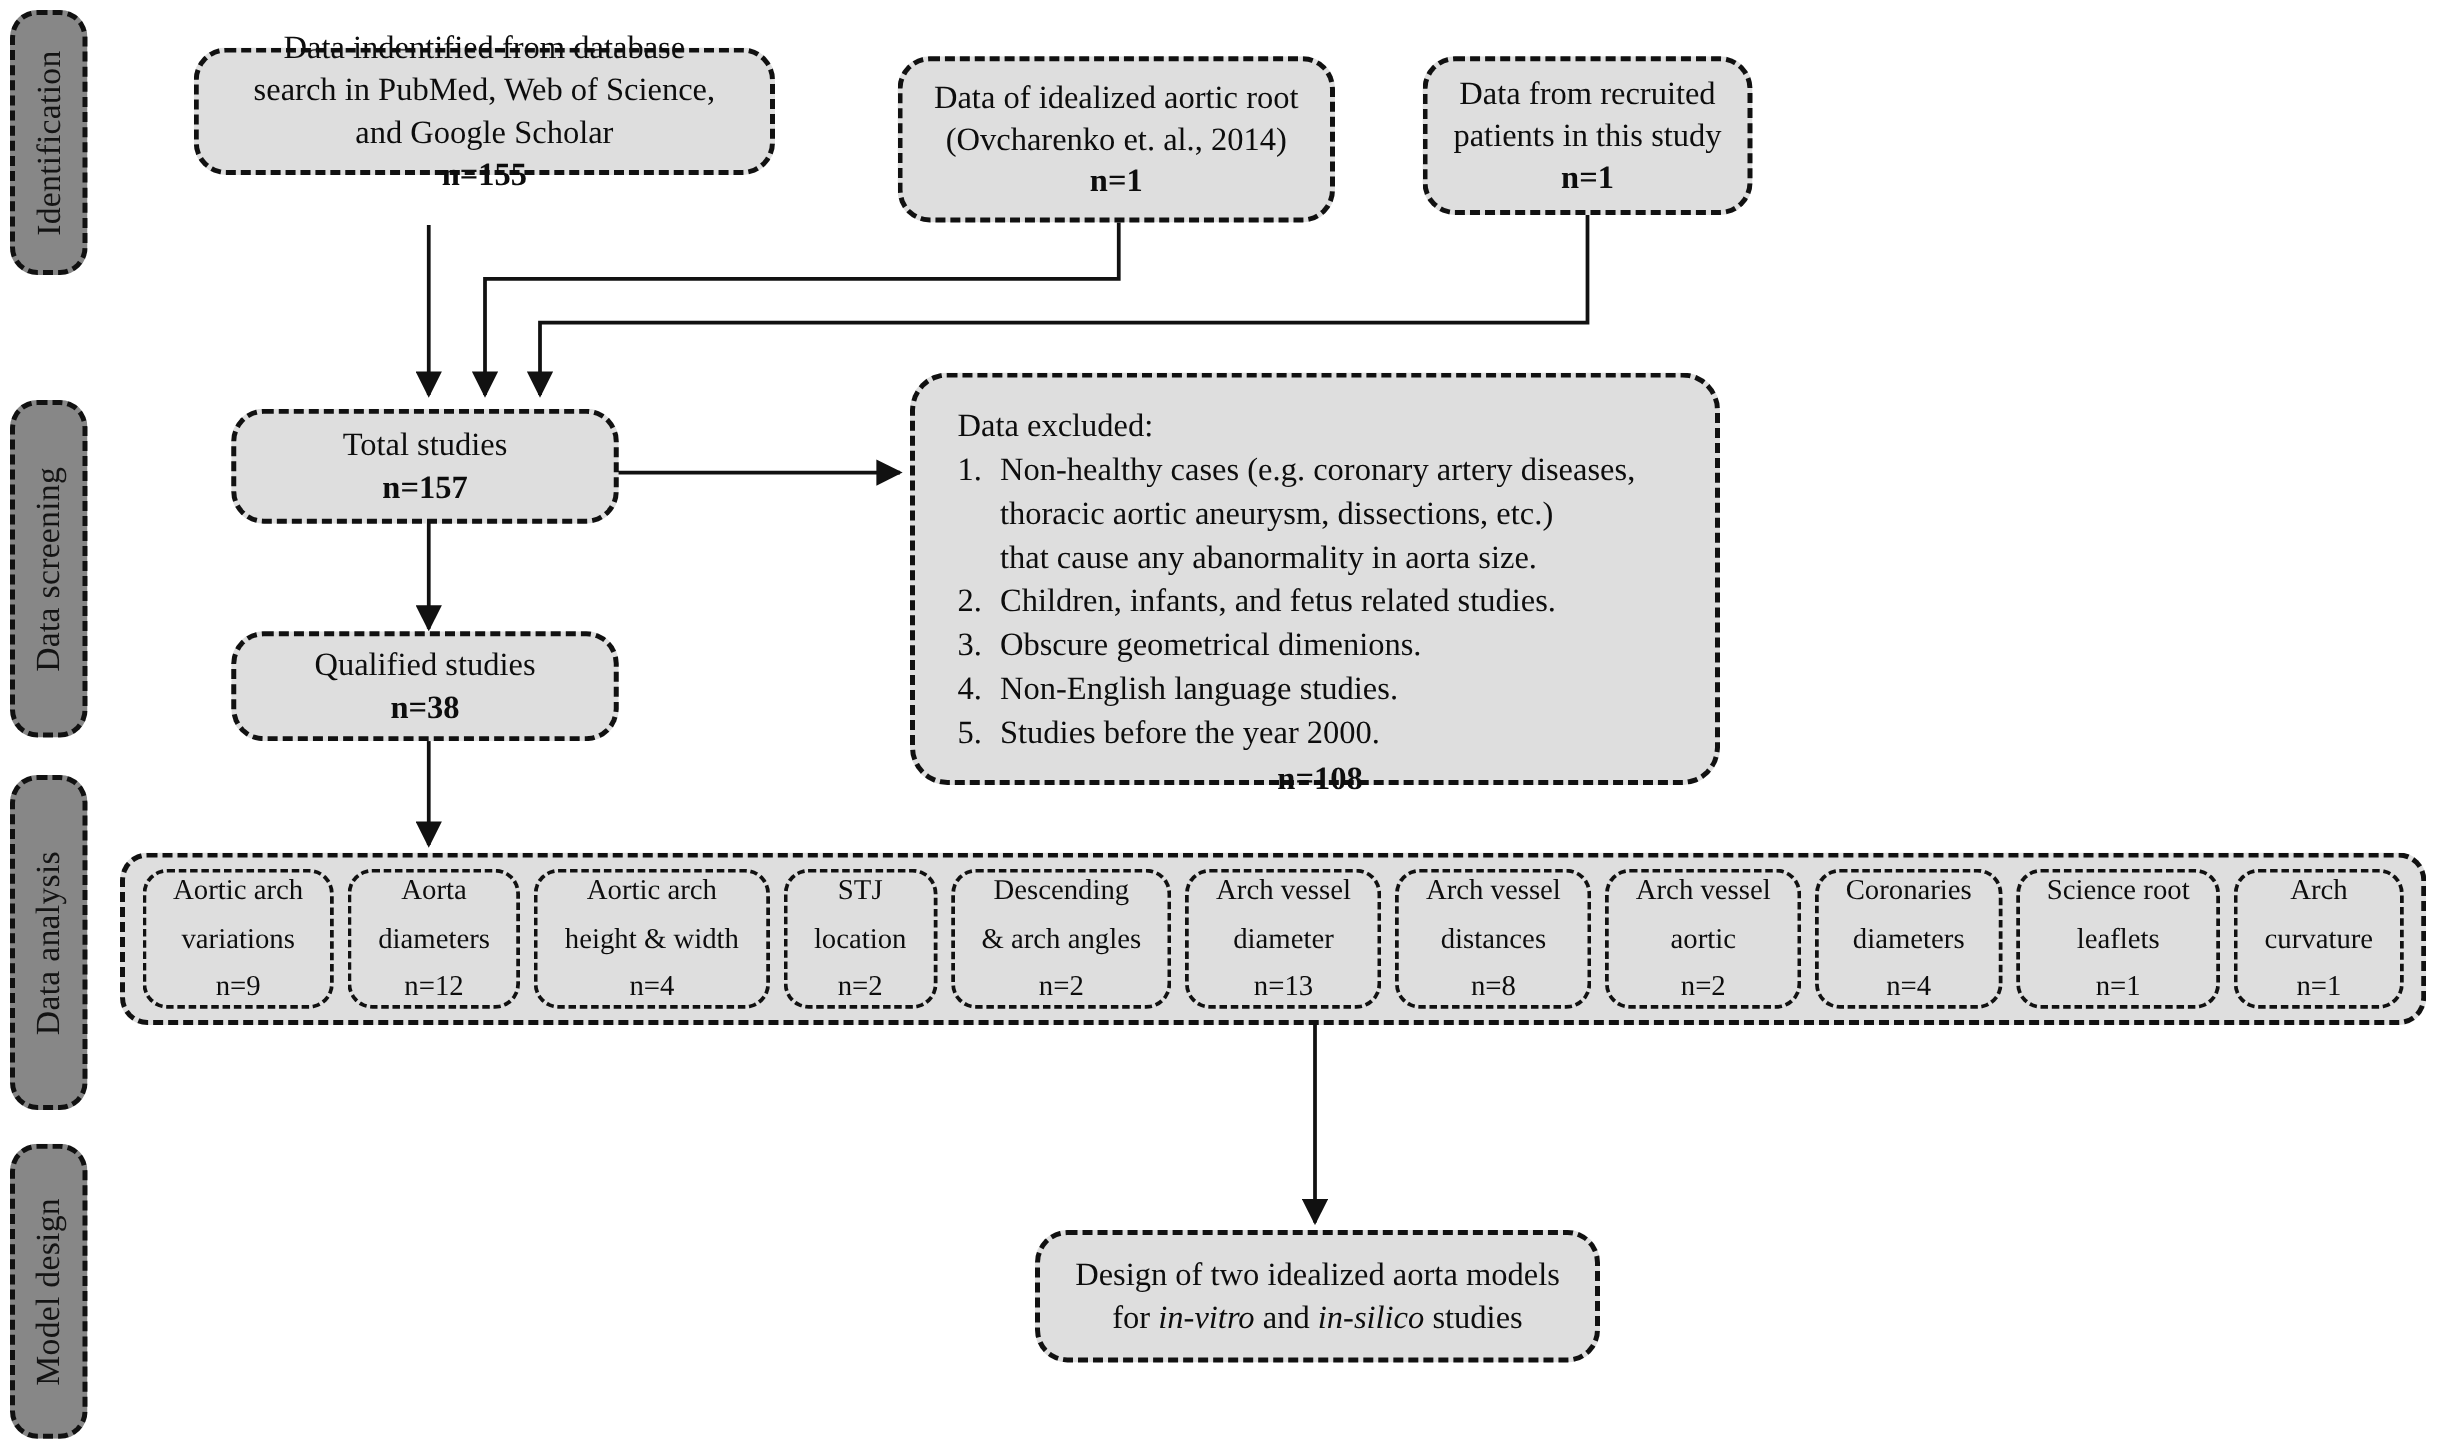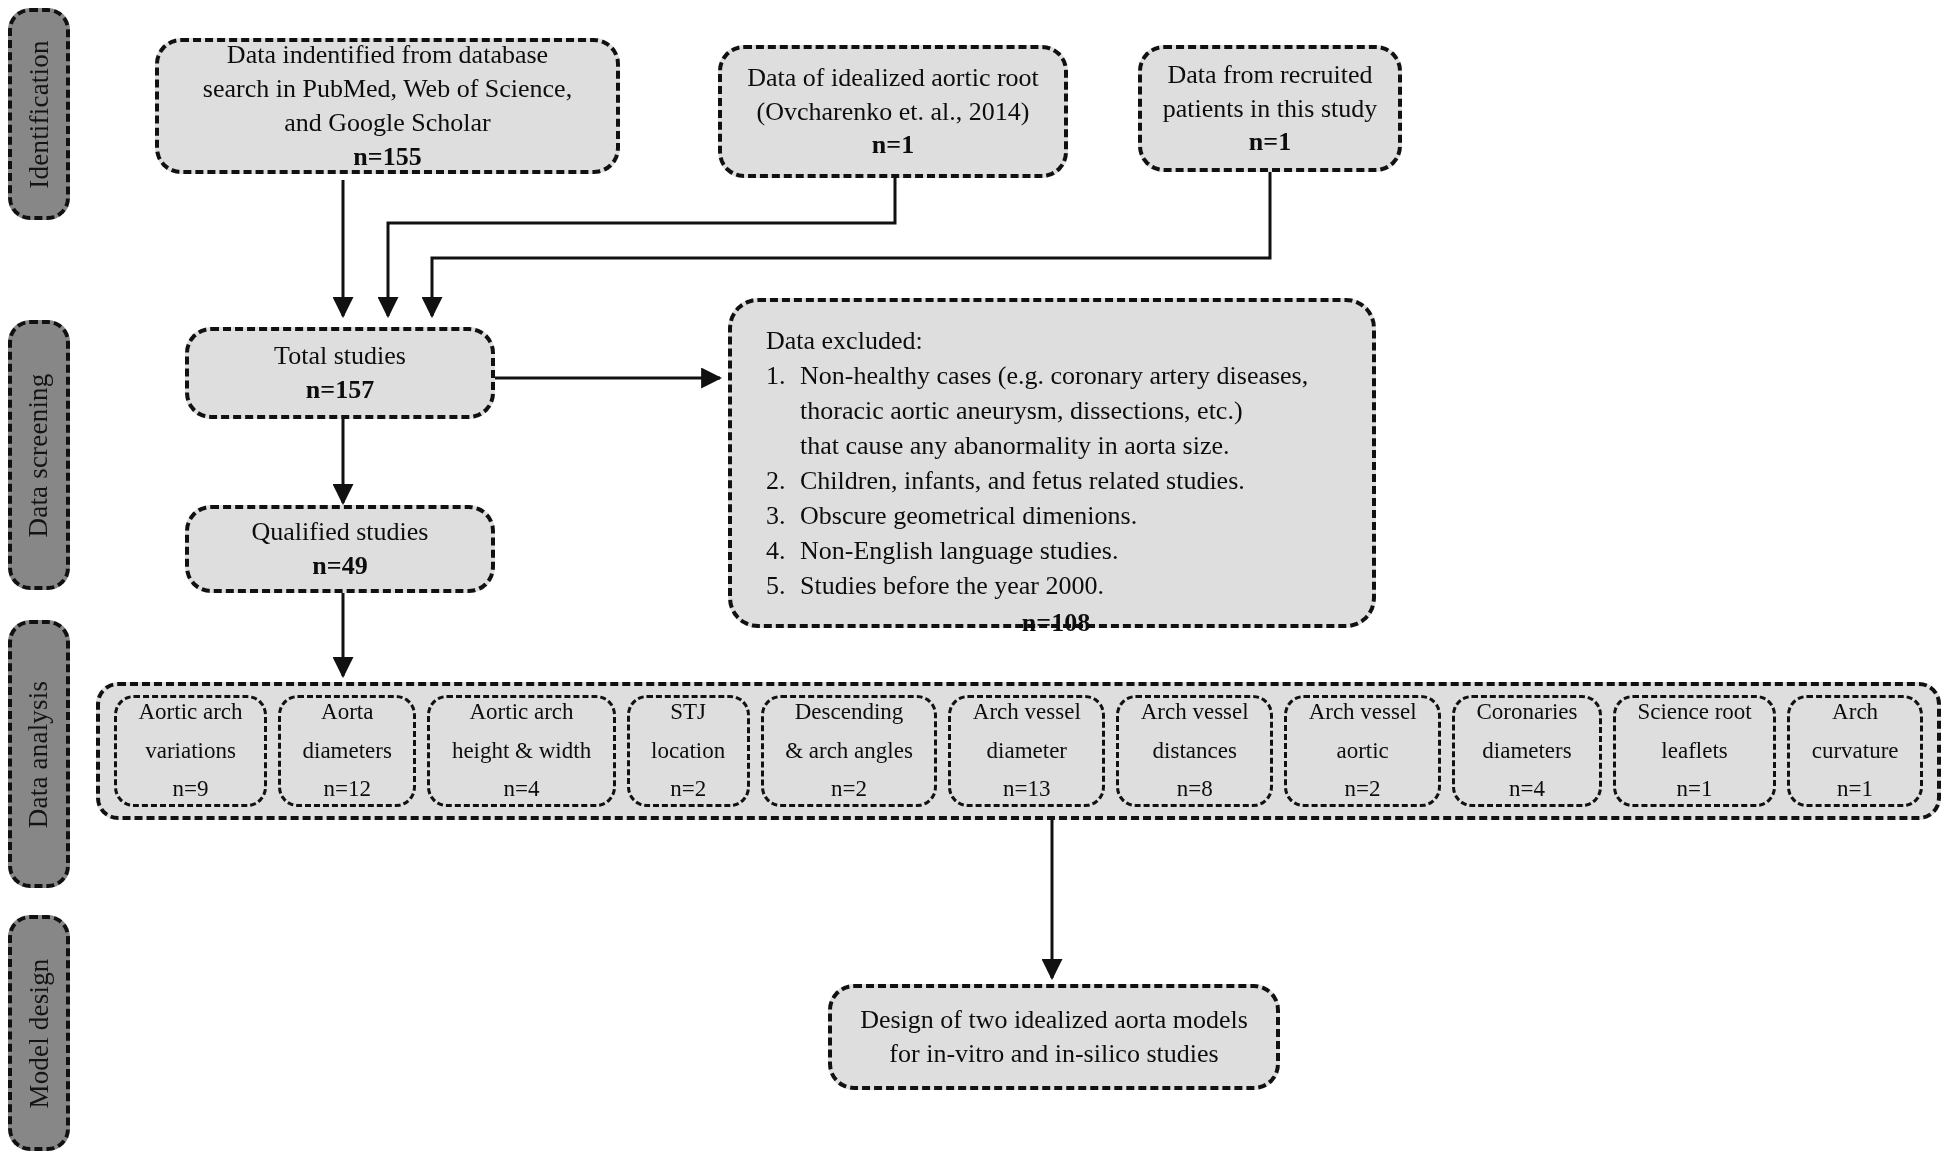--- a/index.html
+++ b/index.html
@@ -125,21 +125,21 @@
 
   
   #wires {
     position: absolute;
     left: 0;
     top: 0;
     width: 1950px;
     height: 1159px;
     pointer-events: none;
   }
-  .it { }
+  .it { font-style: italic; }
 </style>
 </head>
 <body>
 
 <div id="canvas">
 
   <svg id="wires" viewBox="0 0 1950 1159">
     <defs>
       <marker id="ah" viewBox="0 0 10 10" refX="9" refY="5" markerWidth="7" markerHeight="7" orient="auto-start-reverse">
         <path d="M 0 0 L 10 5 L 0 10 z" fill="#111111"></path>
@@ -170,21 +170,21 @@
   </div>
 
   <div class="stage" style="left:8px; top:620px; width:62px; height:268px;">
     <span class="stage-label">Data analysis</span>
   </div>
 
   <div class="stage" style="left:8px; top:915px; width:62px; height:236px;">
     <span class="stage-label">Model design</span>
   </div>
 
-  <div class="node" style="left:155px; top:38px; width:465px; height:136px;">
+  <div class="node" style="left:155px; top:38px; width:465px; height:102px;">
     <span class="ln">Data indentified from database</span>
     <span class="ln">search in PubMed, Web of Science,</span>
     <span class="ln">and Google Scholar</span>
     <span class="ln nval">n=155</span>
   </div>
 
   <div class="node" style="left:718px; top:45px; width:350px; height:133px;">
     <span class="ln">Data of idealized aortic root</span>
     <span class="ln">(Ovcharenko et. al., 2014)</span>
     <span class="ln nval">n=1</span>
@@ -196,21 +196,21 @@
     <span class="ln nval">n=1</span>
   </div>
 
   <div class="node" style="left:185px; top:327px; width:310px; height:92px;">
     <span class="ln">Total studies</span>
     <span class="ln nval">n=157</span>
   </div>
 
   <div class="node" style="left:185px; top:505px; width:310px; height:88px;">
     <span class="ln">Qualified studies</span>
-    <span class="ln nval">n=49</span>
+    <span class="ln nval">n=38</span>
   </div>
 
   <div class="excl" style="left:728px; top:298px; width:648px; height:330px;">
     <span class="hdr">Data excluded:</span>
     <ol>
       <li>
         <span class="num">1.</span>
         <span>Non-healthy cases (e.g. coronary artery diseases,</span>
         <span class="sub">thoracic aortic aneurysm, dissections, etc.)</span>
         <span class="sub">that cause any abanormality in aorta size.</span>

